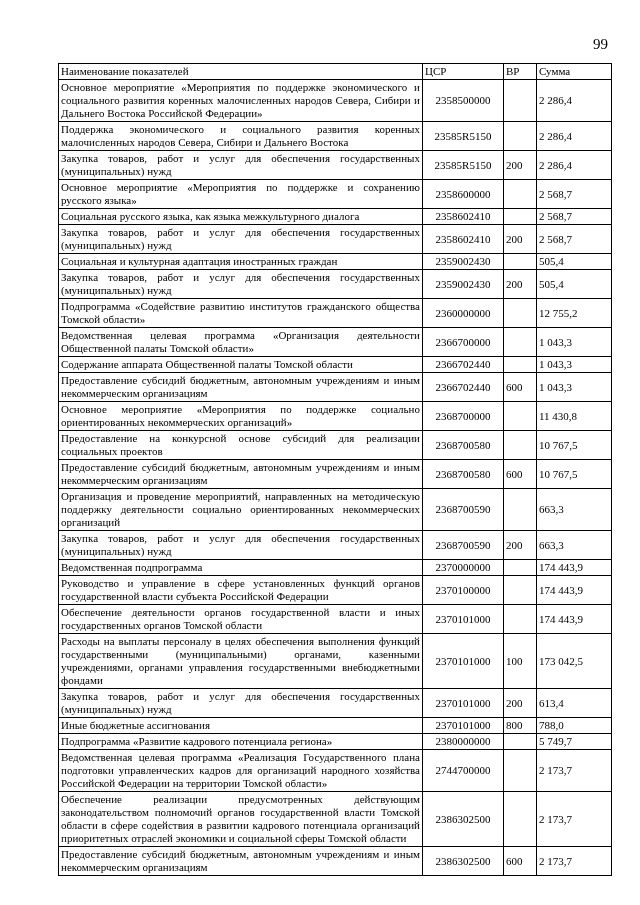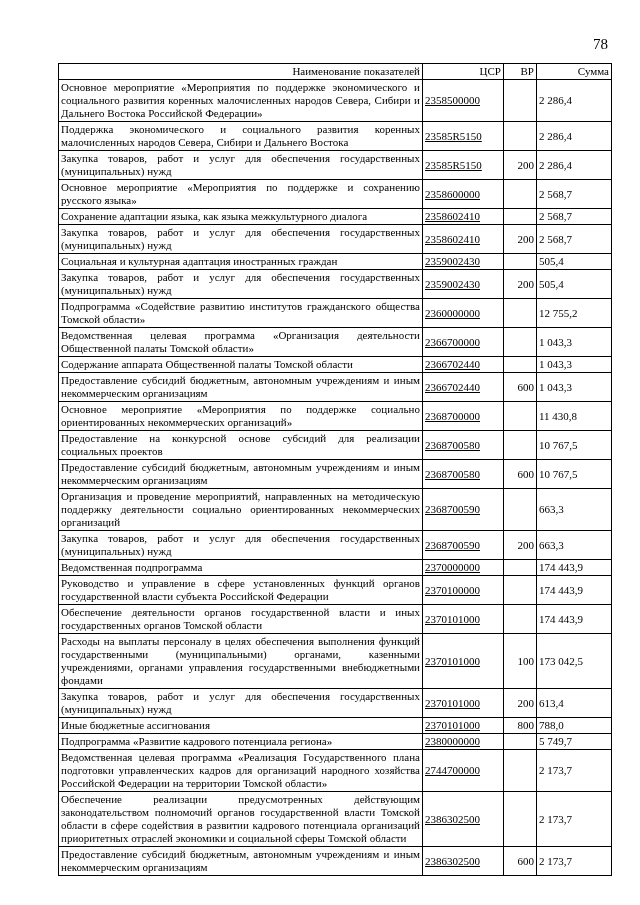--- a/index.html
+++ b/index.html
@@ -35,47 +35,46 @@
   table.budget-table td {
     border: 1px solid #000000;
     font-size: 11px;
     line-height: 13px;
     padding: 1px 2px;
     vertical-align: middle;
     font-weight: normal;
     overflow: hidden;
   }
   th.col-name, th.col-csr, th.col-vr, th.col-sum {
-    text-align: right;
+    text-align: left;
     height: 13px;
   }
   td.cell-name {
     text-align: justify;
     text-align-last: left;
     padding-right: 1px;
   }
   td.cell-csr {
+    text-align: center;
+    white-space: nowrap;
+  }
+  td.cell-vr {
     text-align: left;
-    white-space: nowrap;
-    text-decoration: underline;
-  }
-  td.cell-vr {
-    text-align: right;
     white-space: nowrap;
   }
   td.cell-sum {
     white-space: nowrap;
     padding-right: 1px;
   }
 </style>
 </head>
 <body>
 
 <div class="page">
-  <div class="page-number">78</div>
+  <div class="page-number">99</div>
 
   <table class="budget-table">
     <colgroup>
       <col style="width:364px">
       <col style="width:81px">
       <col style="width:33px">
       <col style="width:75px">
     </colgroup>
     <thead>
       <tr>
@@ -104,21 +103,21 @@
           <td class="cell-vr">200</td>
           <td class="cell-sum">2 286,4</td>
         </tr>
         <tr>
           <td class="cell-name">Основное мероприятие «Мероприятия по поддержке и сохранению русского языка»</td>
           <td class="cell-csr">2358600000</td>
           <td class="cell-vr"></td>
           <td class="cell-sum">2 568,7</td>
         </tr>
         <tr>
-          <td class="cell-name">Сохранение адаптации языка, как языка межкультурного диалога</td>
+          <td class="cell-name">Социальная русского языка, как языка межкультурного диалога</td>
           <td class="cell-csr">2358602410</td>
           <td class="cell-vr"></td>
           <td class="cell-sum">2 568,7</td>
         </tr>
         <tr>
           <td class="cell-name">Закупка товаров, работ и услуг для обеспечения государственных (муниципальных) нужд</td>
           <td class="cell-csr">2358602410</td>
           <td class="cell-vr">200</td>
           <td class="cell-sum">2 568,7</td>
         </tr>

